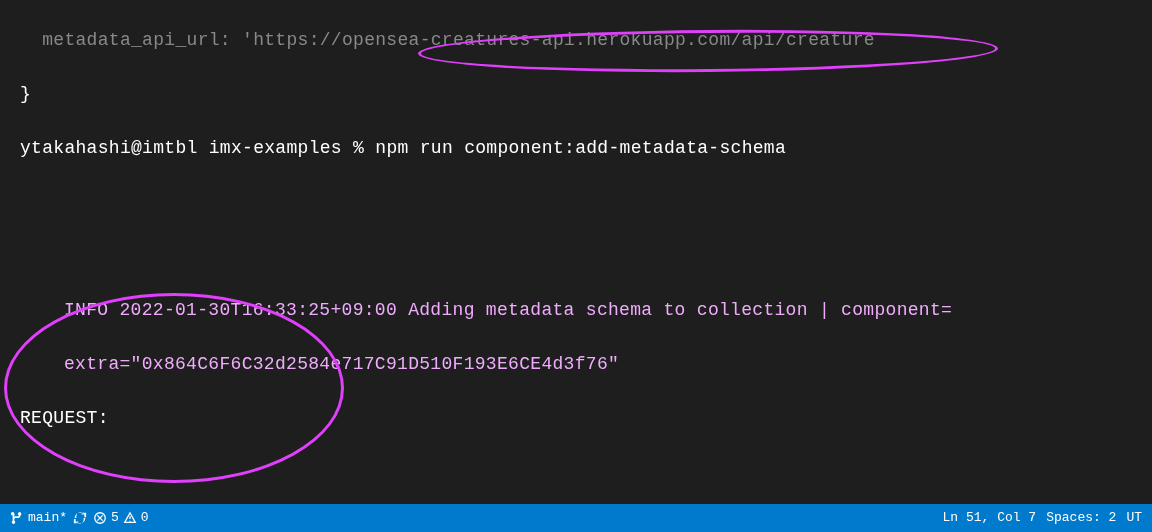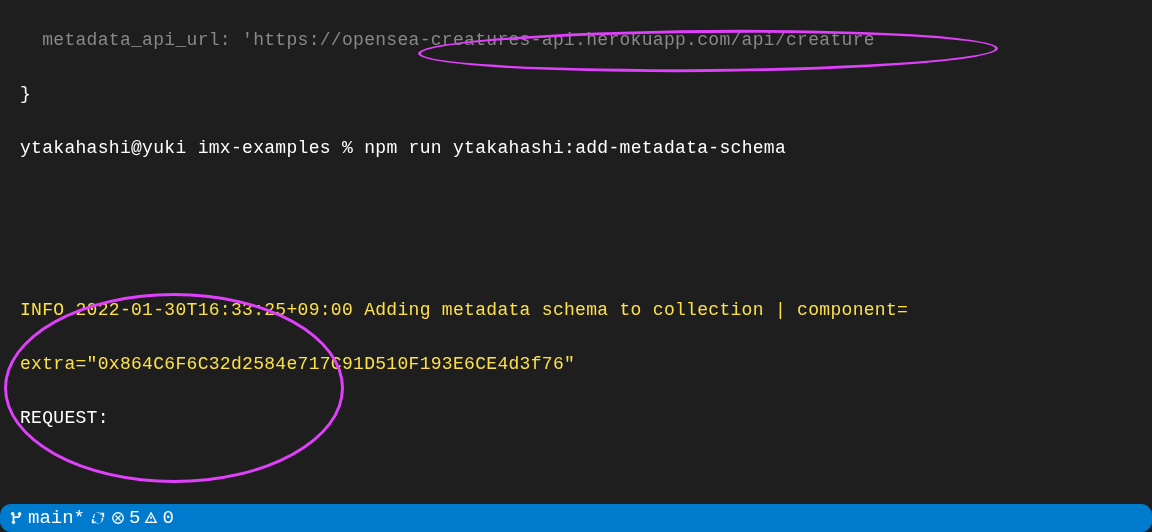--- a/index.html
+++ b/index.html
@@ -21,21 +21,22 @@
     .terminal {
       padding: 0 20px;
       position: relative;
       white-space: pre;
       letter-spacing: 0.3px;
     }
     .white {
       color: #ffffff;
     }
     .teal {
-      color: #fde047;
+      color: #f0abfc;
+      margin-left: 44px;
     }
     .gray {
       color: #888888;
     }
     .line {
       display: block;
       min-height: 27px;
       font-family: Liberation Mono, monospace;
     }
     .ellipse1 {
@@ -63,22 +64,21 @@
       position: absolute;
       bottom: 0;
       left: 0;
       right: 0;
       height: 28px;
       background-color: #007acc;
       color: #ffffff;
       display: flex;
       align-items: center;
       padding: 0 10px;
-      font-size: 19px;
-      border-radius: 11px;
+      font-size: 13px;
     }
     .status-left {
       flex: 1;
       display: flex;
       align-items: center;
       gap: 6px;
     }
     .status-right {
       display: flex;
       align-items: center;
@@ -94,21 +94,21 @@
       height: 14px;
       fill: currentColor;
     }
   </style>
 </head>
 <body>
 
 <div class="terminal">
 <span class="line gray">  metadata_api_url: 'https://opensea-creatures-api.herokuapp.com/api/creature</span>
 <span class="line white">}</span>
-<span class="line white"><span>ytakahashi@yuki</span> <span>imx-examples</span> <span>%</span> <span>npm run ytakahashi:add-metadata-schema</span></span>
+<span class="line white"><span>ytakahashi@imtbl</span> <span>imx-examples</span> <span>%</span> <span>npm run component:add-metadata-schema</span></span>
 <span class="line"></span>
 <span class="line"></span>
 <span class="line teal">INFO 2022-01-30T16:33:25+09:00 Adding metadata schema to collection | component=</span>
 <span class="line teal">extra="0x864C6F6C32d2584e717C91D510F193E6CE4d3f76"</span>
 <span class="line white">REQUEST:</span>
 
 
 
 
 
@@ -139,13 +139,18 @@
           <circle cx="8" cy="8" r="6" fill="none" stroke="currentColor" stroke-width="1.5"></circle>
           <path d="M5 5l6 6M11 5l-6 6" stroke="currentColor" stroke-width="1.5"></path>
         </svg>
       <span>5</span>
       <svg viewBox="0 0 16 16">
           <path d="M8 2l6 11H2L8 2zm0 4v3m0 2v1" fill="none" stroke="currentColor" stroke-width="1.5"></path>
         </svg>
       <span>0</span>
     </span>
   </div>
+  <div class="status-right">
+    <span class="status-item">Ln 51, Col 7</span>
+    <span class="status-item">Spaces: 2</span>
+    <span class="status-item">UT</span>
+  </div>
 </div>
 
 </body></html>

